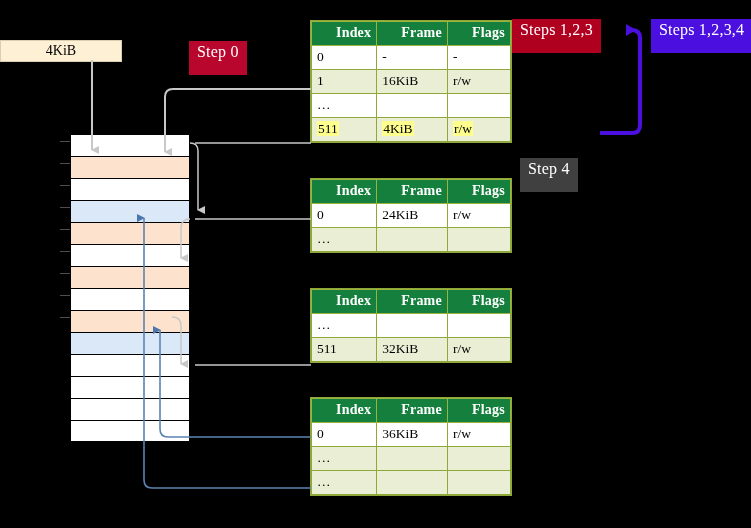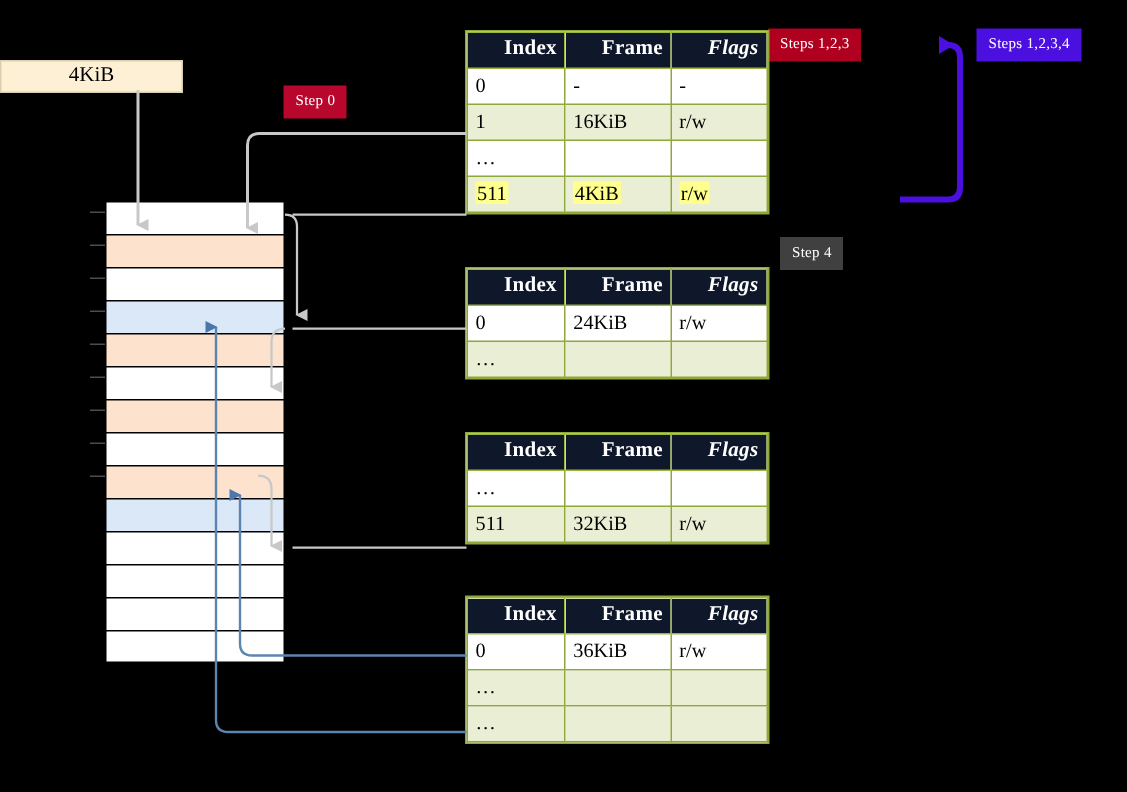--- a/index.html
+++ b/index.html
@@ -7,23 +7,23 @@
     width:751px;height:528px;position:relative;overflow:hidden;
     font-family:"Liberation Serif", serif;
     color:#000;
   }
   .stage{position:absolute;left:0;top:0;width:751px;height:528px;}
 
   
   .badge{
     position:absolute;
     font-family:"Liberation Serif", serif;
-    font-size:10px;
+    font-size:16px;
     line-height:17px;
-    padding:2px 8px 3px 8px;
+    padding:2px 8px 15px 8px;
     color:#ffffff;
     white-space:nowrap;
     letter-spacing:0.2px;
   }
   .badge.red{background:#b00020;}
   .badge.crimson{background:#b8062c;}
   .badge.purple{background:#4b10e0;}
 
   
   .kib-box{
@@ -48,36 +48,36 @@
     padding:2px 5px 3px 5px;
     height:18px;
     text-align:left;
     vertical-align:middle;
     font-weight:normal;
     color:#000;
     overflow:hidden;
     white-space:nowrap;
   }
   .ptable th{
-    background:#0f172a;
+    background:#15803d;
     color:#ffffff;
     font-weight:bold;
     font-size:14px;
     letter-spacing:0.2px;
     border-color:#9ab53e;
     padding-left:24px;
   }
   .ptable tr.alt td{background:#e9eed4;}
   .ptable tr.norm td{background:#ffffff;}
   .ptable td.c0{width:56px;}
   .ptable td.c1{width:60px;}
   .ptable td.c2{width:48px;}
   .ptable th.c0{width:56px;}
   .ptable th.c1{width:60px;}
-  .ptable th.c2{width:48px;font-style:italic;}
+  .ptable th.c2{width:48px;}
   .hl{background:#ffff8d;padding:0 1px;}
 
   
   .memcol{position:absolute;}
   .memrow{
     position:absolute;left:0;
     width:120px;height:22px;
     box-sizing:border-box;
     border:1px solid #000;
     border-bottom:none;
@@ -92,21 +92,21 @@
 </style>
 </head>
 <body>
 
 <div class="stage">
 
   <div class="kib-box" style="left: 0px; top: 40px; width: 120px; height: 20px; background: rgb(253, 240, 213);">
     <span>4KiB</span>
   </div>
 
-  <div class="badge crimson" style="left: 189px; top: 41px; background: rgb(184, 6, 44); margin-top: 16px;">
+  <div class="badge crimson" style="left: 189px; top: 41px; background: rgb(184, 6, 44);">
     <span>Step 0</span>
   </div>
 
   <div class="badge red" style="left: 512px; top: 19px; background: rgb(176, 0, 32);">
     <span>Steps 1,2,3</span>
   </div>
 
   <div class="badge purple" style="left: 651px; top: 19px; background: rgb(75, 16, 224);">
     <span>Steps 1,2,3,4</span>
   </div>

